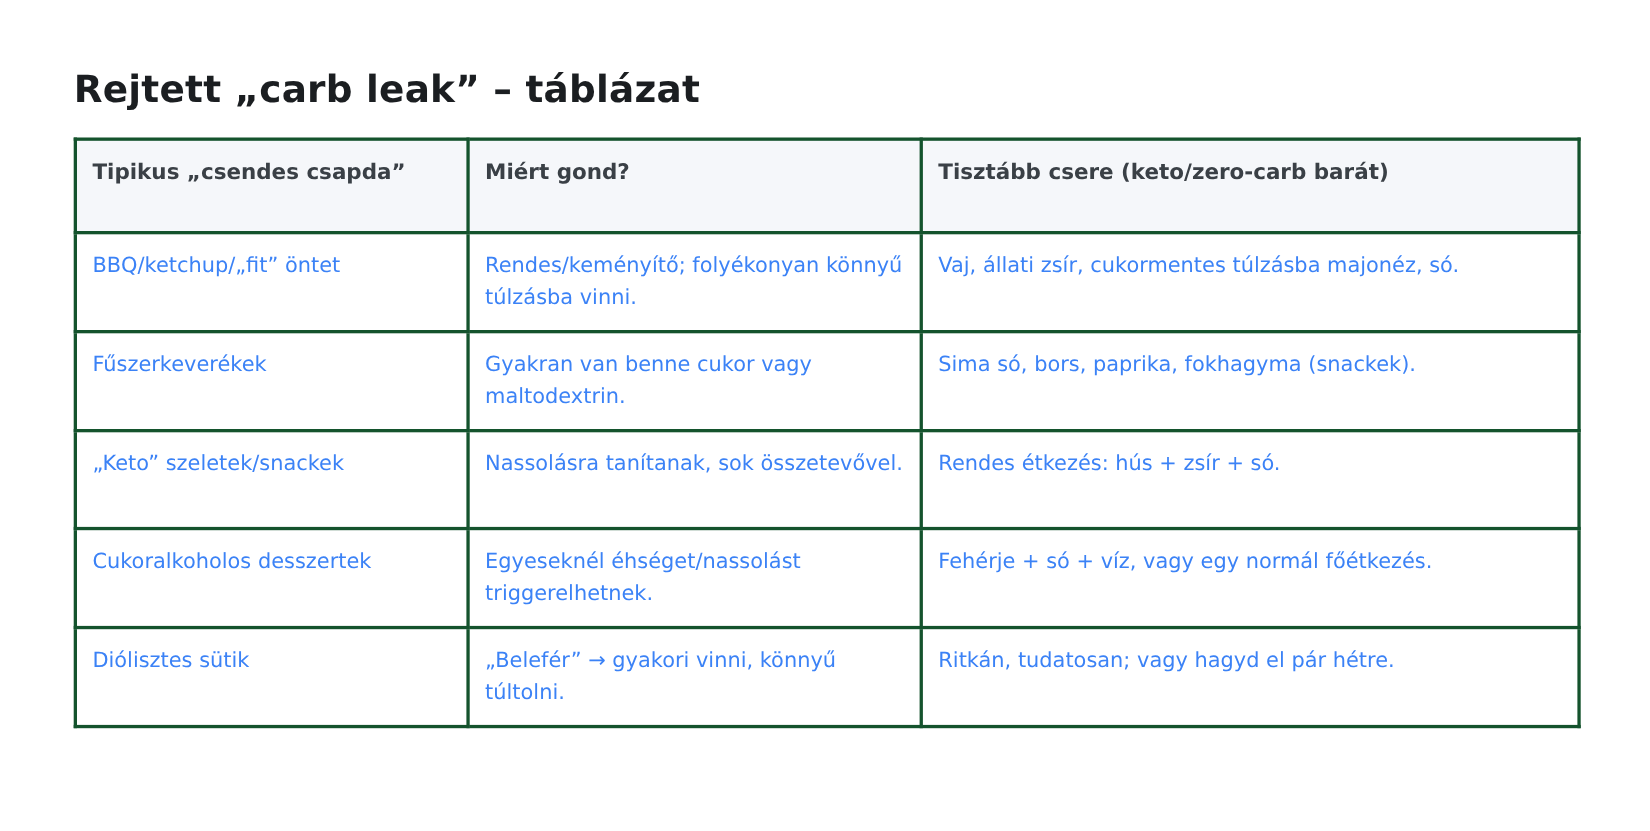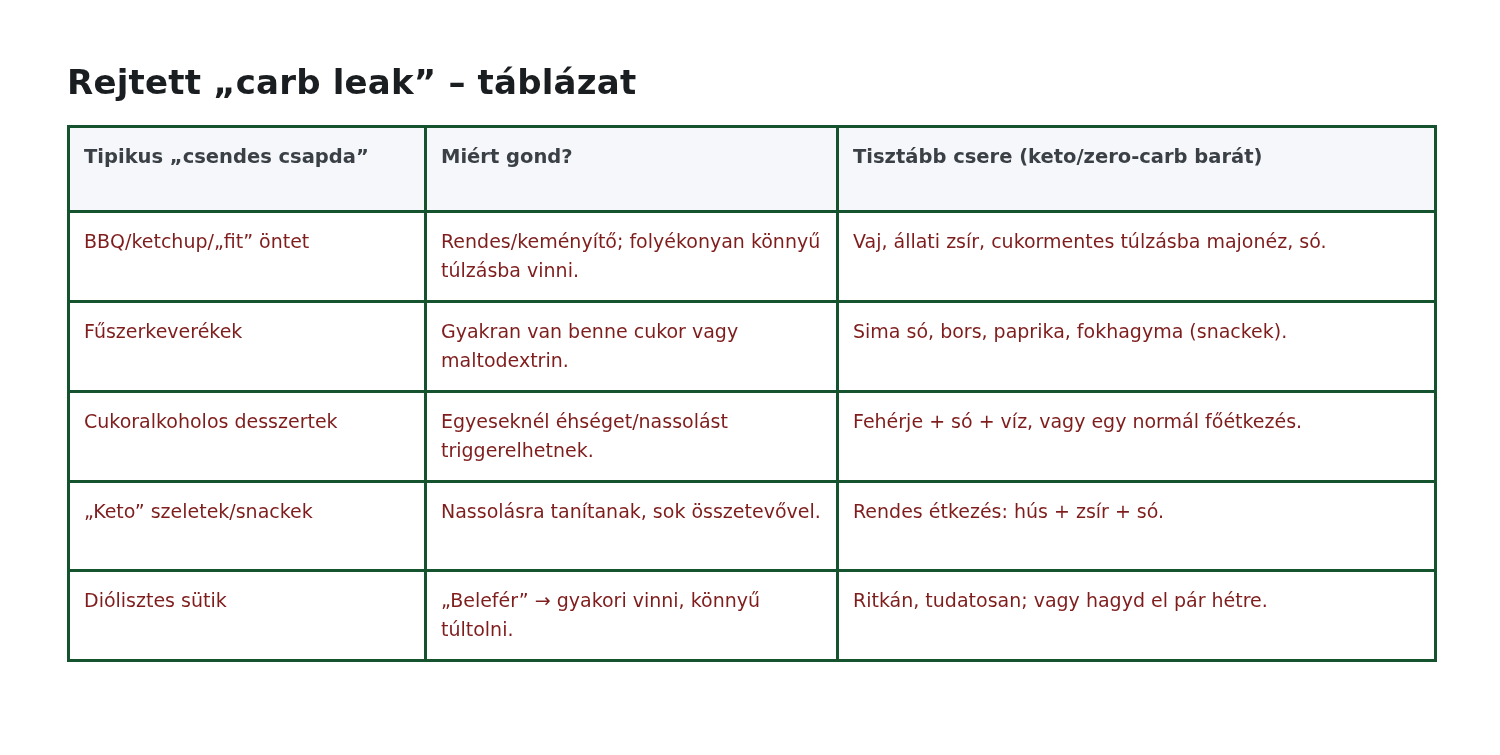--- a/index.html
+++ b/index.html
@@ -48,21 +48,21 @@
   }
   table.data-table th {
     background: #f5f7fa;
     color: #3a4046;
     font-weight: 700;
     font-size: 19.5px;
     height: 54px;
   }
   table.data-table td {
     background: #ffffff;
-    color: #7f1d1d;
+    color: #3b82f6;
     height: 58px;
   }
 </style>
 </head>
 <body>
 
 <div class="page">
 
   <h1 class="page-title">Rejtett „carb leak” – táblázat</h1>
 
@@ -85,28 +85,28 @@
           <td>BBQ/ketchup/„fit” öntet</td>
           <td>Rendes/keményítő; folyékonyan könnyű túlzásba vinni.</td>
           <td>Vaj, állati zsír, cukormentes túlzásba majonéz, só.</td>
         </tr>
         <tr>
           <td>Fűszerkeverékek</td>
           <td>Gyakran van benne cukor vagy maltodextrin.</td>
           <td>Sima só, bors, paprika, fokhagyma (snackek).</td>
         </tr>
         <tr>
+          <td>„Keto” szeletek/snackek</td>
+          <td>Nassolásra tanítanak, sok összetevővel.</td>
+          <td>Rendes étkezés: hús + zsír + só.</td>
+        </tr>
+        <tr>
           <td>Cukoralkoholos desszertek</td>
           <td>Egyeseknél éhséget/nassolást triggerelhetnek.</td>
           <td>Fehérje + só + víz, vagy egy normál főétkezés.</td>
-        </tr>
-        <tr>
-          <td>„Keto” szeletek/snackek</td>
-          <td>Nassolásra tanítanak, sok összetevővel.</td>
-          <td>Rendes étkezés: hús + zsír + só.</td>
         </tr>
         <tr>
           <td>Diólisztes sütik</td>
           <td>„Belefér” → gyakori vinni, könnyű túltolni.</td>
           <td>Ritkán, tudatosan; vagy hagyd el pár hétre.</td>
         </tr>
       </tbody>
     </table>
   </div>
 

